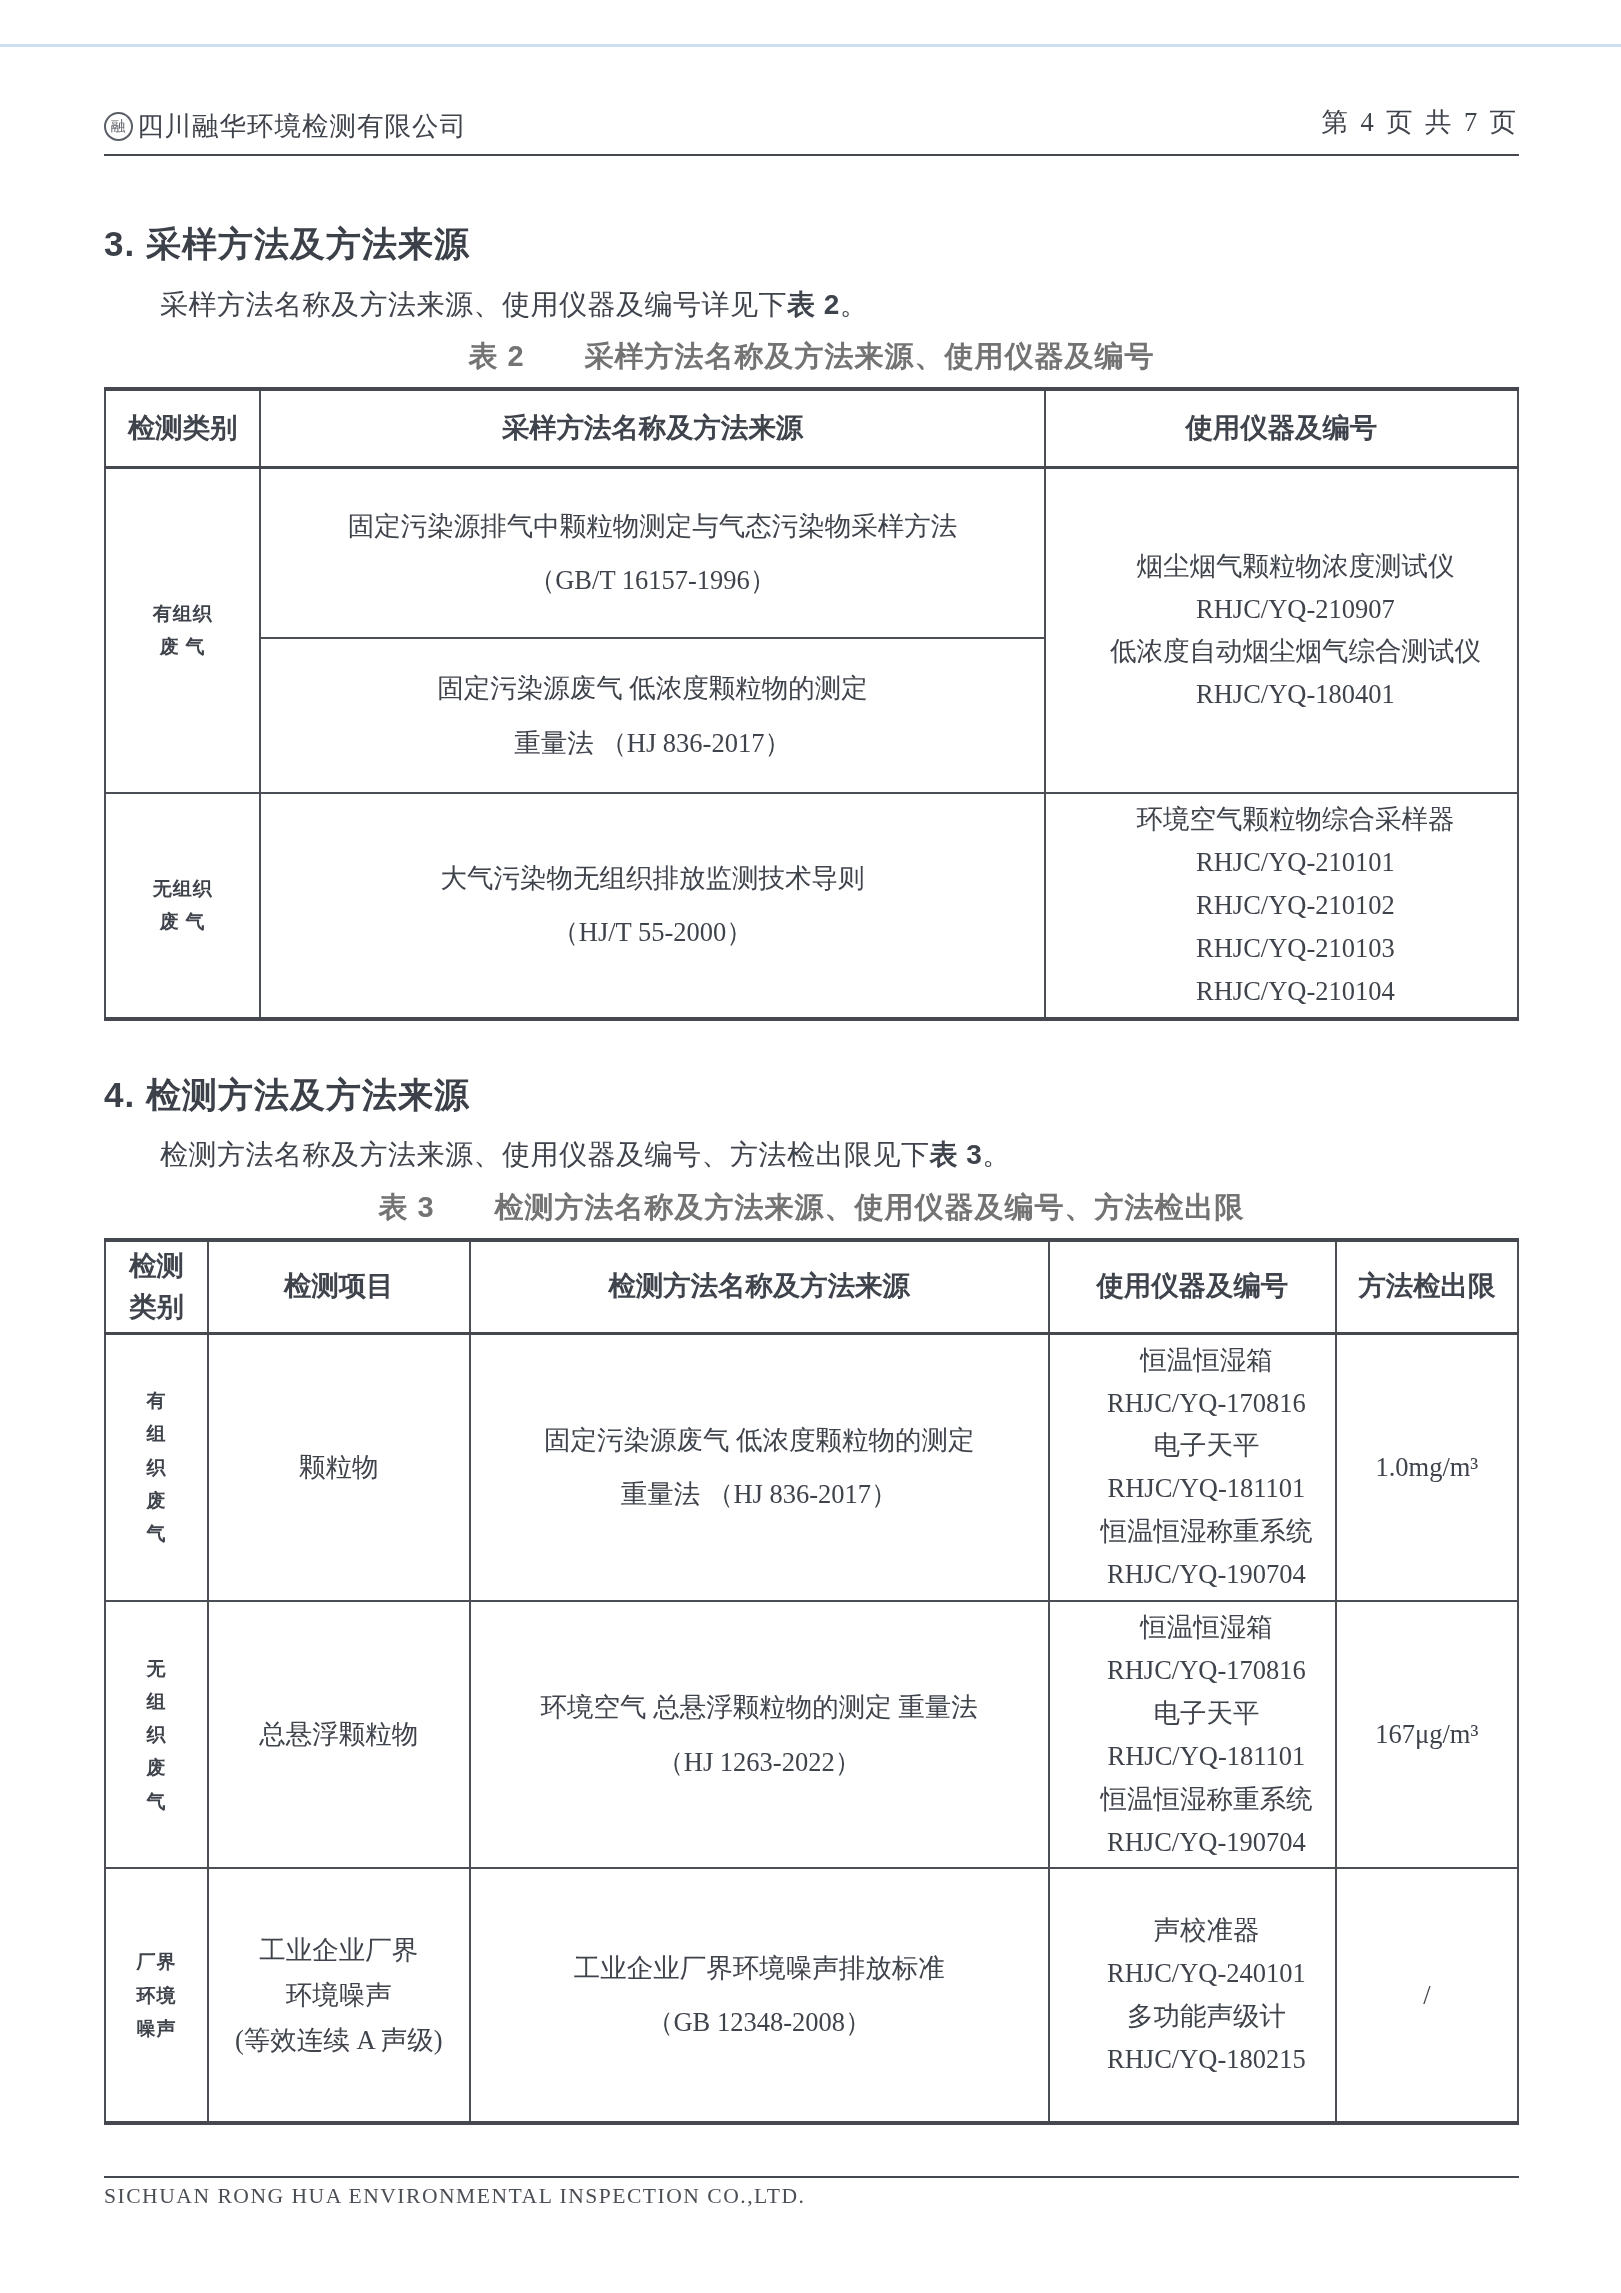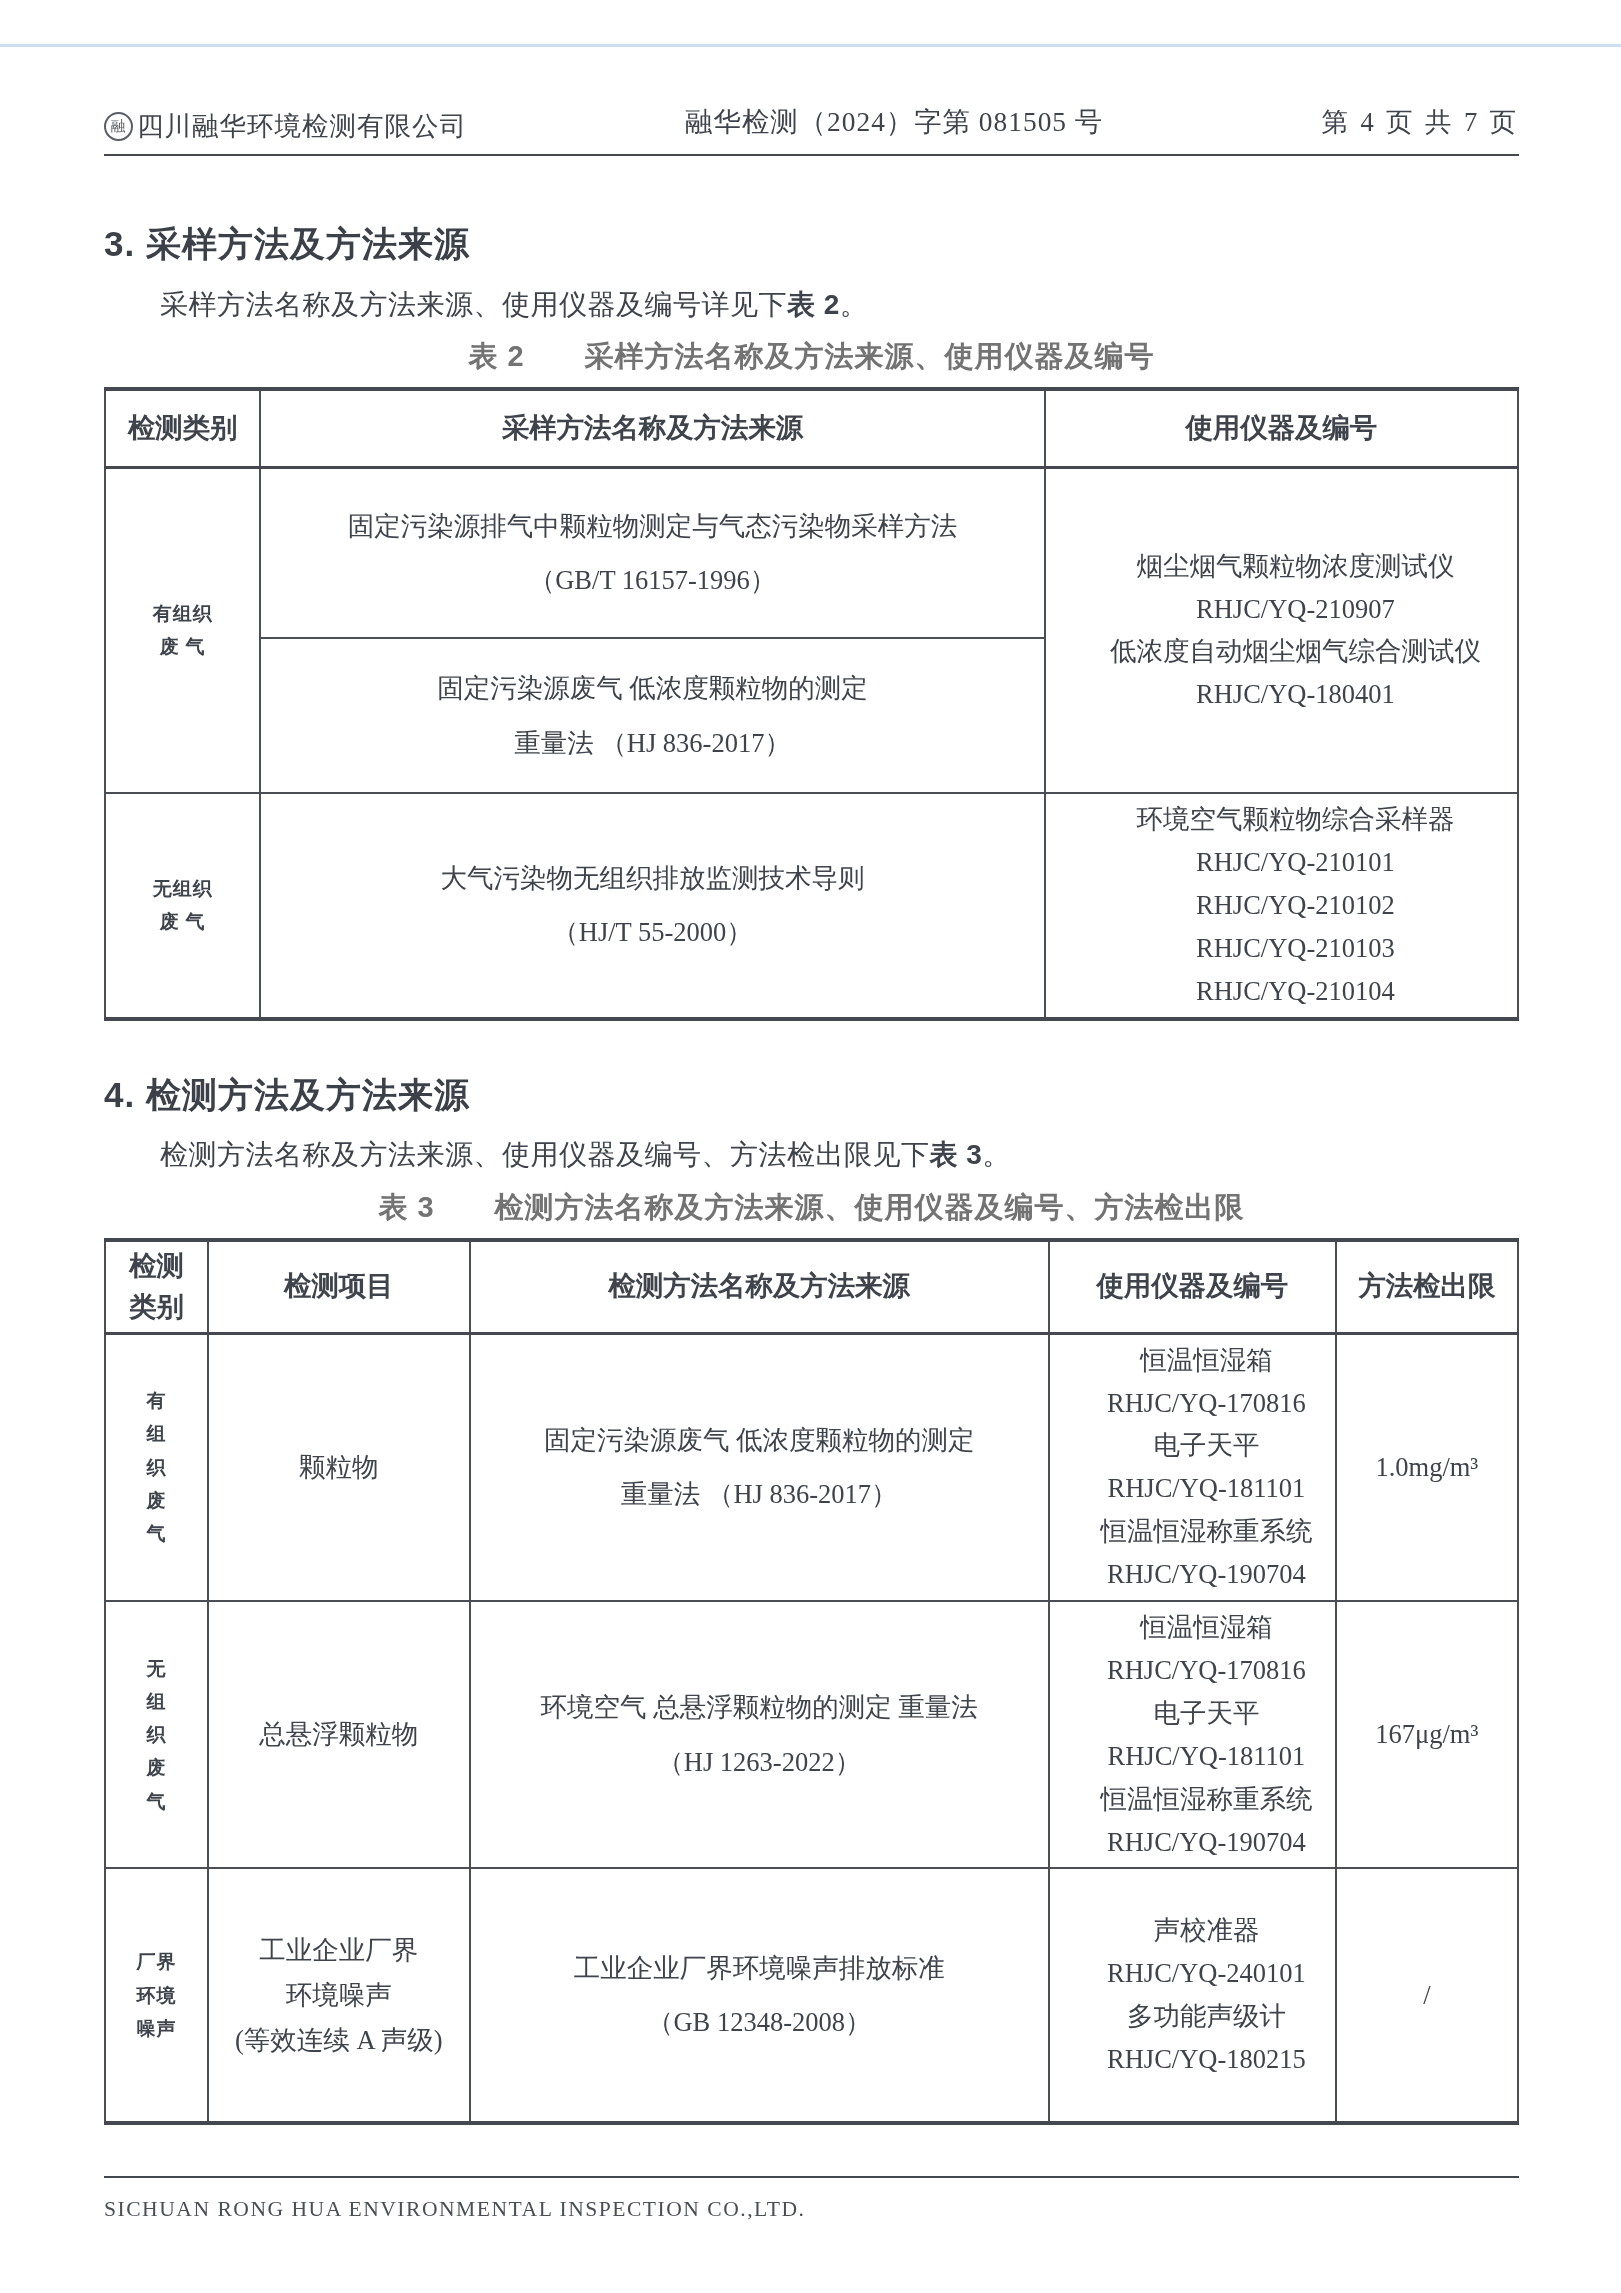--- a/index.html
+++ b/index.html
@@ -114,40 +114,39 @@
   .t2 tr.r1b    { height: 155px; }
   .t2 tr.r2     { height: 218px; }
 
   .t3 tr.head   { height: 80px; }
   .t3 tr.row    { height: 255px; }
 
   
   .doc-footer {
     margin-top: 51px;
     border-top: 2.9px solid #45494f;
-    padding-top: 19px;
+    padding-top: 6px;
     font-size: 21.6px;
     letter-spacing: 1.5px;
     color: #4a4e55;
   }
 </style>
 </head>
 <body>
 
 <div class="page">
   <div class="scan-line"></div>
 
   <div class="content">
 
     <div class="doc-header">
       <span class="company">
         <span class="logo">融</span>
         <span>四川融华环境检测有限公司</span>
       </span>
-      <span class="docnum">融华检测（2024）字第 081505 号</span>
       <span class="pageinfo">第 4 页 共 7 页</span>
     </div>
 
     <h2 class="sec-title">3. 采样方法及方法来源</h2>
     <p class="intro"><span>采样方法名称及方法来源、使用仪器及编号详见下</span><b>表 2</b><span>。</span></p>
     <div class="tbl-caption">表 2　　采样方法名称及方法来源、使用仪器及编号</div>
 
     <table class="t2">
       <colgroup>
         <col style="width:11%">

